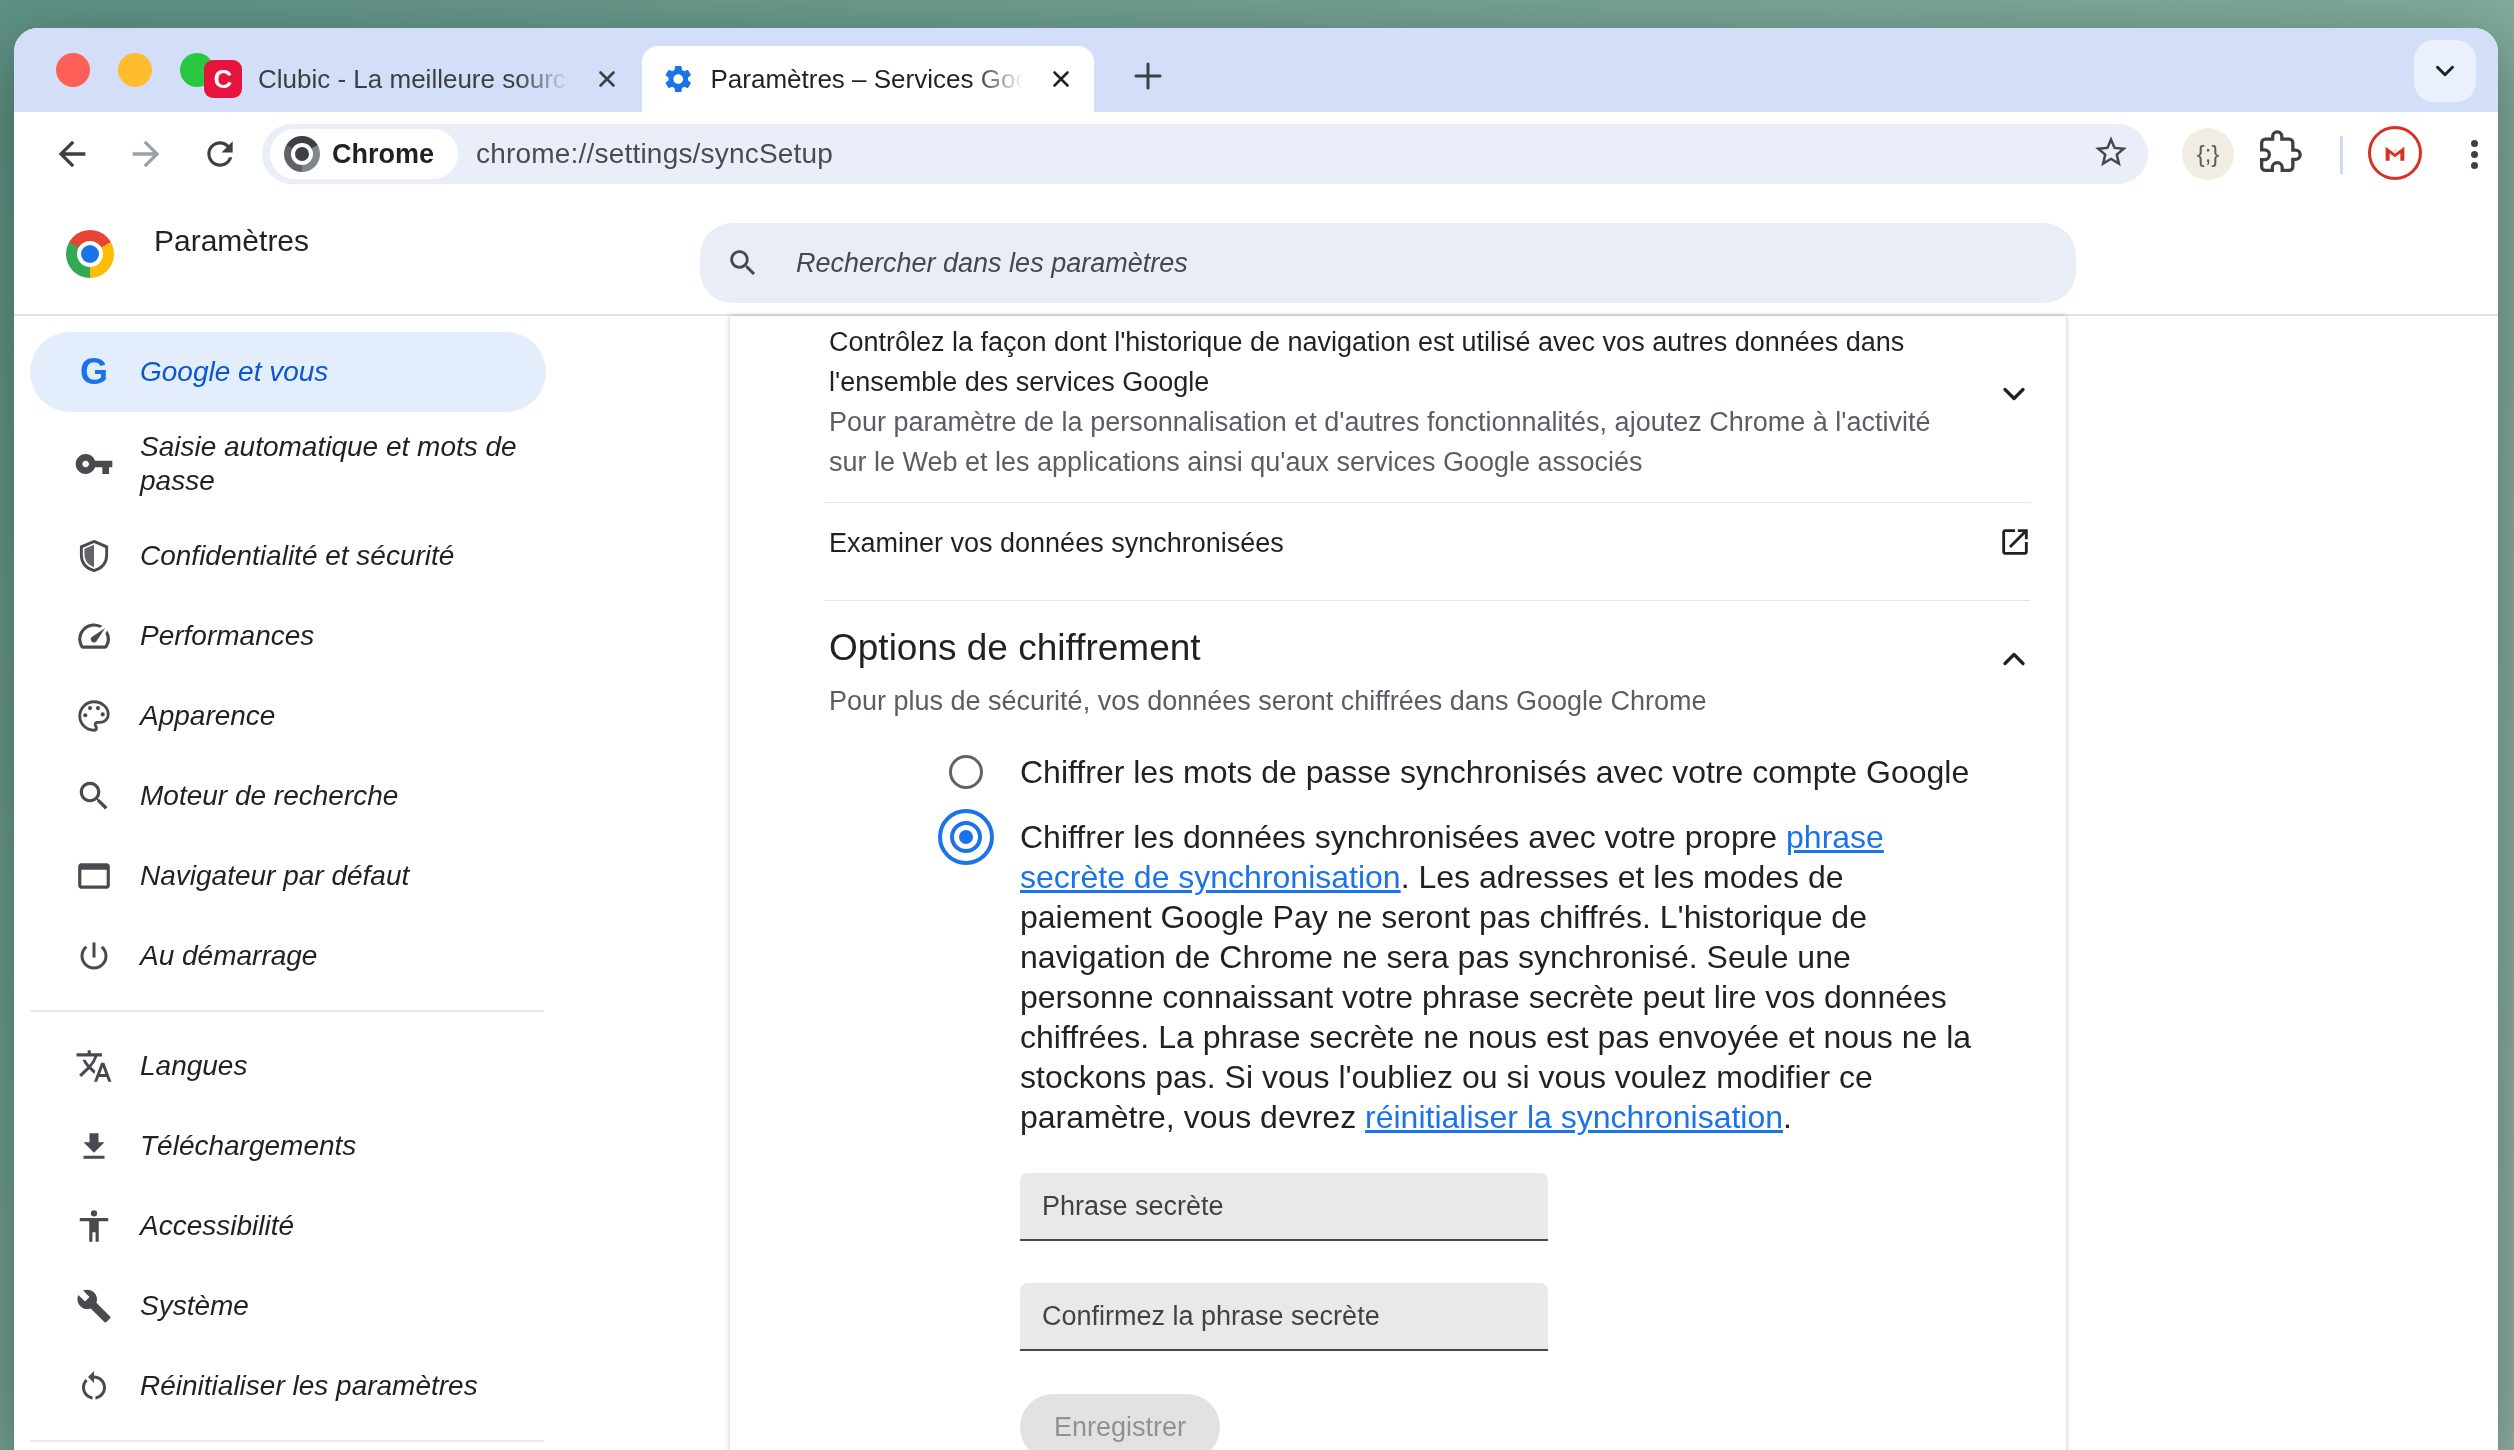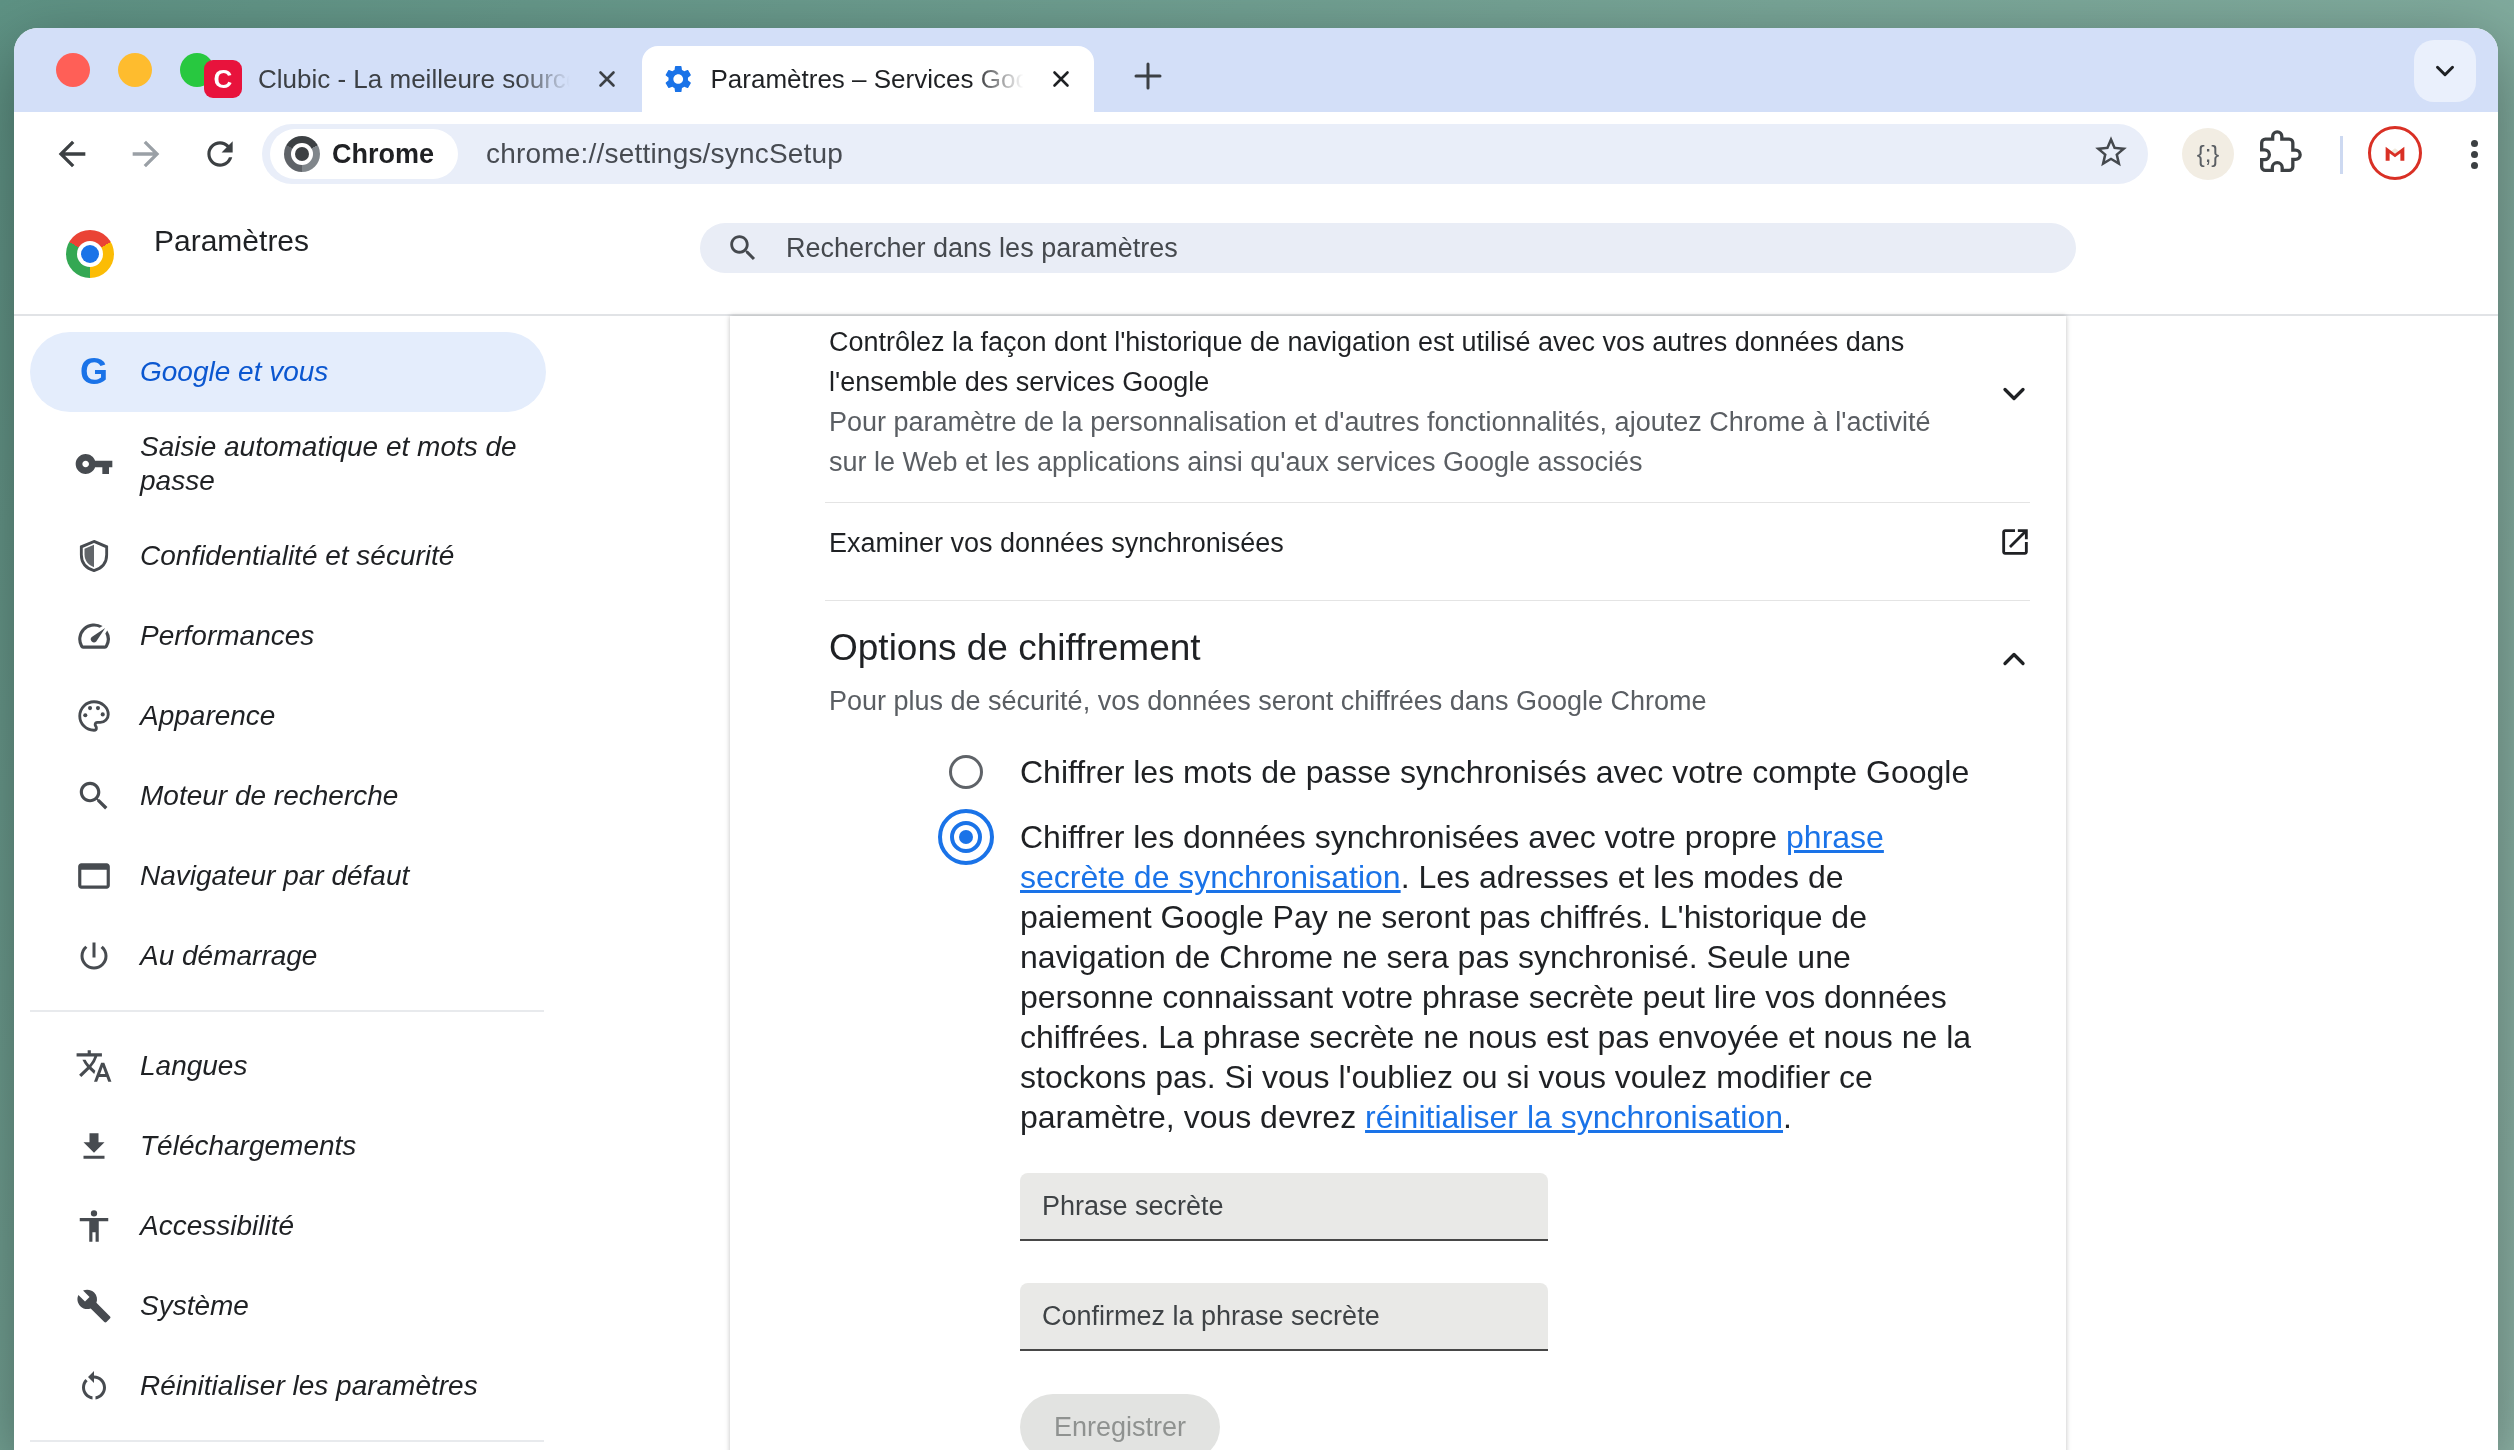--- a/index.html
+++ b/index.html
@@ -36,40 +36,40 @@
   .nav-back { left:30px; } .nav-fwd { left:104px; } .nav-reload { left:178px; }
   .omnibox { position:absolute; left:248px; top:12px; width:1886px; height:60px; border-radius:30px;
     background:#e9eef9; display:flex; align-items:center; }
   .chip { margin-left:8px; height:50px; border-radius:25px; background:#fff; display:flex; align-items:center;
     gap:12px; padding:0 24px 0 14px;justify-content:space-between; }
   .chip-label { font-size:27px; font-weight:bold; color:#202124; }
   .mono-logo { width:36px; height:36px; border-radius:50%; position:relative; flex:none;
     background:conic-gradient(from 60deg,#80868b 0 120deg,#5f6368 0 240deg,#3c4043 0 360deg); }
   .mono-logo::before { content:""; position:absolute; inset:7px; border-radius:50%; background:#fff; }
   .mono-logo::after { content:""; position:absolute; inset:11px; border-radius:50%; background:#3c4043; }
-  .url-text { margin-left:28px; font-size:28px; color:#474b52; letter-spacing:.2px; }
+  .url-text { margin-left:18px; font-size:28px; color:#474b52; letter-spacing:.2px; }
   .omni-star { margin-left:auto; margin-right:18px; }
   .braces-badge { position:absolute; left:2168px; top:16px; width:52px; height:52px; border-radius:50%;
     background:#f2ede3; color:#5a5e63; font-size:24px; display:flex; align-items:center; justify-content:center; }
   .puzzle-btn { position:absolute; left:2244px; top:18px; }
   .tb-divider { position:absolute; left:2326px; top:24px; width:3px; height:38px; background:#cdd9f1; }
   .avatar { position:absolute; left:2354px; top:14px; width:54px; height:54px; border-radius:50%;
     background:#fff; border:3px solid #d93025; display:flex; align-items:center; justify-content:center; }
   .kebab-btn { position:absolute; left:2438px; top:20px; width:44px; height:44px; display:flex; align-items:center; justify-content:center; }
   .kebab-btn i { display:block; width:7px; height:7px; border-radius:50%; background:#3c4043; margin:4px auto; }
 
   
   .s-header { height:120px; background:#fff; border-bottom:2px solid #e1e3e6; position:relative; }
   .chrome-logo { position:absolute; left:52px; top:34px; width:48px; height:48px; border-radius:50%;
     background:conic-gradient(from 60deg,#fbbc05 0 120deg,#34a853 0 240deg,#ea4335 0 360deg); }
   .chrome-logo::before { content:""; position:absolute; inset:11px; border-radius:50%; background:#fff; }
   .chrome-logo::after { content:""; position:absolute; inset:15px; border-radius:50%; background:#1a73e8; }
   .s-title { position:absolute; left:140px; top:28px; font-size:30px; font-weight:500; color:#1f2124; }
-  .s-search { position:absolute; left:686px; top:27px; width:1376px; height:50px; border-radius:32px;
-    background:#e9edf6; display:flex; align-items:center; gap:26px; padding-left:26px; }
+  .s-search { position:absolute; left:686px; top:27px; width:1376px; height:80px; border-radius:32px;
+    background:#e9edf6; display:flex; align-items:center; gap:36px; padding-left:26px;font-style:italic; }
   .s-search-text { font-size:27px; color:#45494e; }
 
   
   .page-body { position:relative; height:1216px; background:#fff; }
 
   .sidebar { position:absolute; left:0; top:0; width:546px; padding-top:16px; }
   .side-item { display:flex; align-items:center; height:80px; margin:0 14px 0 16px; border-radius:42px;
     padding-left:44px; gap:26px; font-size:28px; color:#1f2124; }
   .side-item.two-line { height:104px; }
   .side-item .lbl { line-height:34px; max-width:380px;font-style:italic; }

